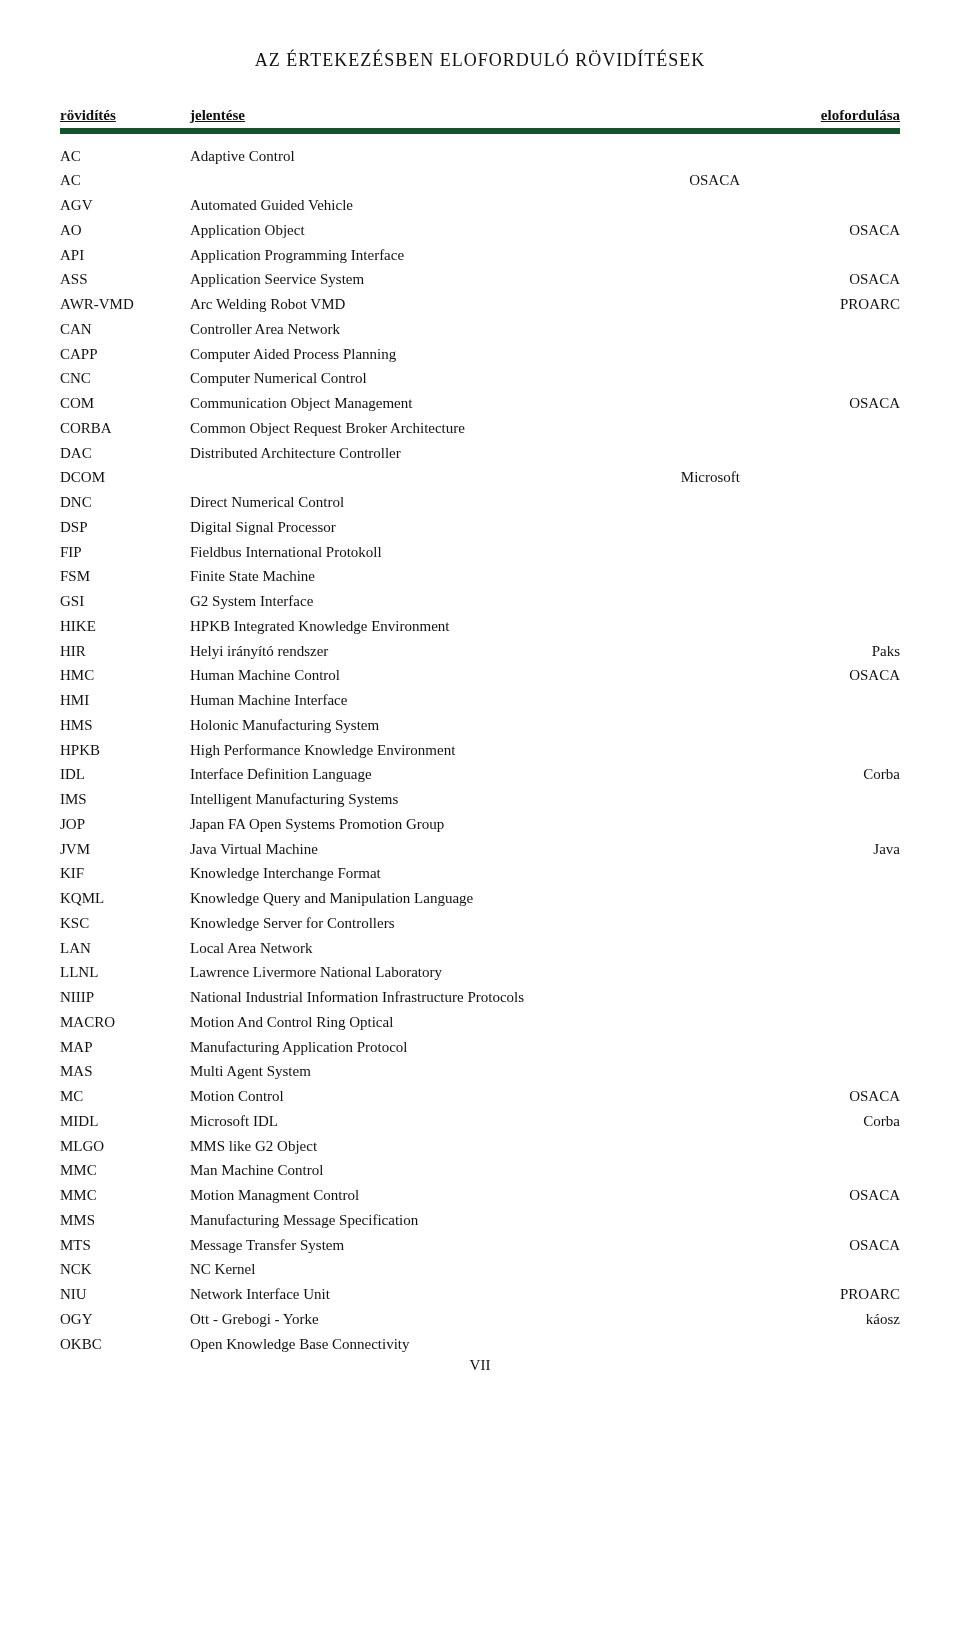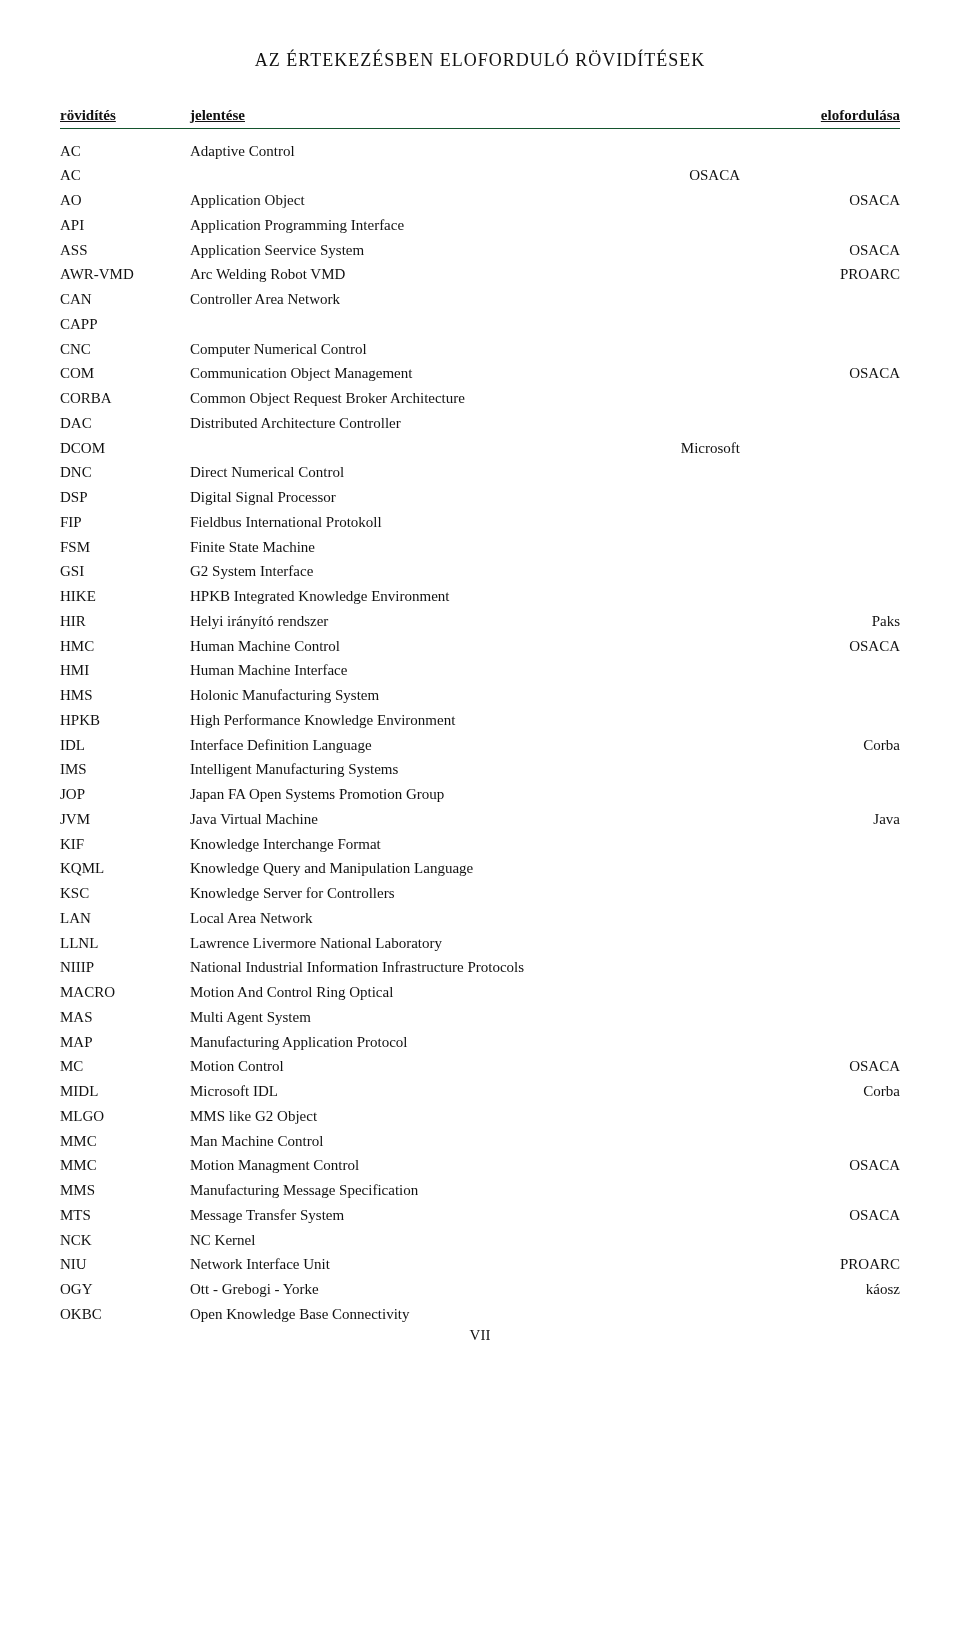--- a/index.html
+++ b/index.html
@@ -16,21 +16,21 @@
       text-align: center;
       font-size: 18px;
       font-weight: normal;
       letter-spacing: 1px;
       margin-bottom: 36px;
       padding-top: 10px;
     }
     .table-header {
       display: grid;
       grid-template-columns: 130px 1fr 160px;
-      border-bottom: 1px solid #14532d;
+      border-bottom: 6px solid #14532d;
       padding-bottom: 4px;
       margin-bottom: 10px;
     }
     .table-header span {
       font-weight: bold;
       text-decoration: underline;
       font-size: 15px;
     }
     .table-header span:last-child {
       text-align: right;
@@ -75,20 +75,25 @@
 <div class="abbr-row">
       <span class="col-abbr">AC</span>
       <span class="col-meaning">Adaptive Control</span>
       <span class="col-occurrence"></span>
     </div>
     <div class="abbr-row">
       <span class="col-abbr">AC</span>
       <span class="col-occurrence">OSACA</span>
     </div>
     <div class="abbr-row">
+      <span class="col-abbr">AGV</span>
+      <span class="col-meaning">Automated Guided Vehicle</span>
+      <span class="col-occurrence"></span>
+    </div>
+    <div class="abbr-row">
       <span class="col-abbr">AO</span>
       <span class="col-meaning">Application Object</span>
       <span class="col-occurrence">OSACA</span>
     </div>
     <div class="abbr-row">
       <span class="col-abbr">API</span>
       <span class="col-meaning">Application Programming Interface</span>
       <span class="col-occurrence"></span>
     </div>
     <div class="abbr-row">
@@ -101,20 +106,21 @@
       <span class="col-meaning">Arc Welding Robot VMD</span>
       <span class="col-occurrence">PROARC</span>
     </div>
     <div class="abbr-row">
       <span class="col-abbr">CAN</span>
       <span class="col-meaning">Controller Area Network</span>
       <span class="col-occurrence"></span>
     </div>
     <div class="abbr-row">
       <span class="col-abbr">CAPP</span>
+      <span class="col-meaning">Computer Aided Process Planning</span>
       <span class="col-occurrence"></span>
     </div>
     <div class="abbr-row">
       <span class="col-abbr">CNC</span>
       <span class="col-meaning">Computer Numerical Control</span>
       <span class="col-occurrence"></span>
     </div>
     <div class="abbr-row">
       <span class="col-abbr">COM</span>
       <span class="col-meaning">Communication Object Management</span>
@@ -238,27 +244,27 @@
       <span class="col-abbr">NIIIP</span>
       <span class="col-meaning">National Industrial Information Infrastructure Protocols</span>
       <span class="col-occurrence"></span>
     </div>
     <div class="abbr-row">
       <span class="col-abbr">MACRO</span>
       <span class="col-meaning">Motion And Control Ring Optical</span>
       <span class="col-occurrence"></span>
     </div>
     <div class="abbr-row">
+      <span class="col-abbr">MAP</span>
+      <span class="col-meaning">Manufacturing Application Protocol</span>
+      <span class="col-occurrence"></span>
+    </div>
+    <div class="abbr-row">
       <span class="col-abbr">MAS</span>
       <span class="col-meaning">Multi Agent System</span>
-      <span class="col-occurrence"></span>
-    </div>
-    <div class="abbr-row">
-      <span class="col-abbr">MAP</span>
-      <span class="col-meaning">Manufacturing Application Protocol</span>
       <span class="col-occurrence"></span>
     </div>
     <div class="abbr-row">
       <span class="col-abbr">MC</span>
       <span class="col-meaning">Motion Control</span>
       <span class="col-occurrence">OSACA</span>
     </div>
     <div class="abbr-row">
       <span class="col-abbr">MIDL</span>
       <span class="col-meaning">Microsoft IDL</span>

